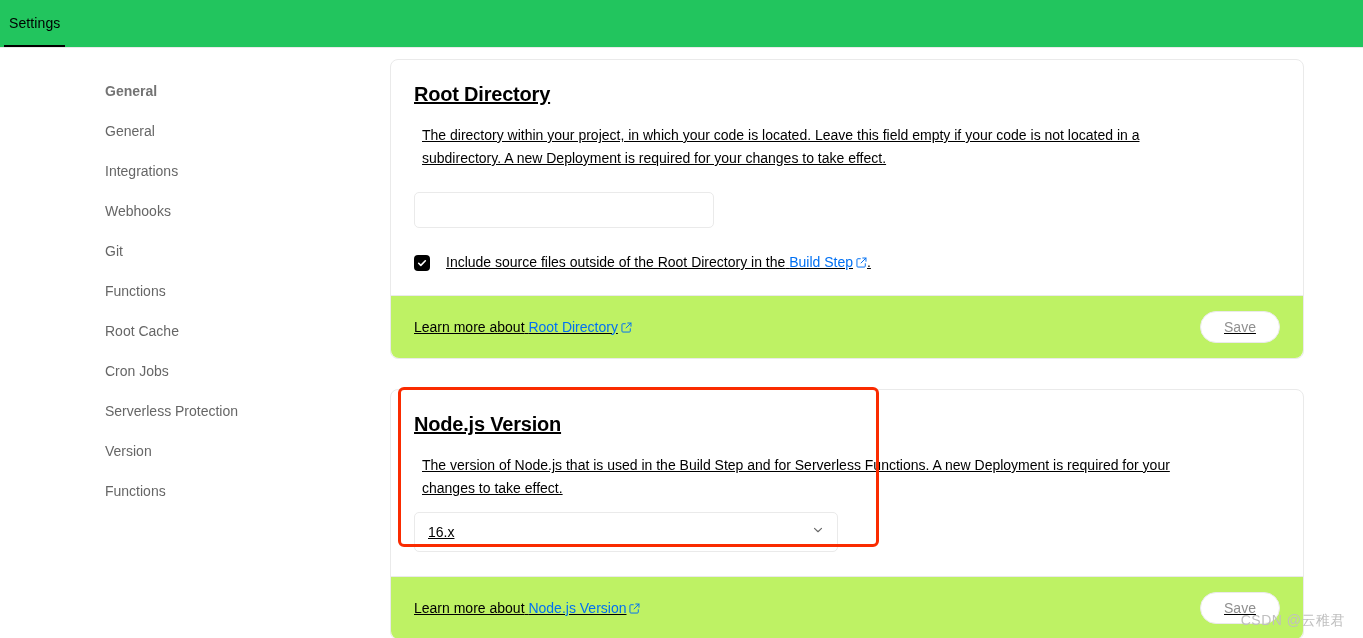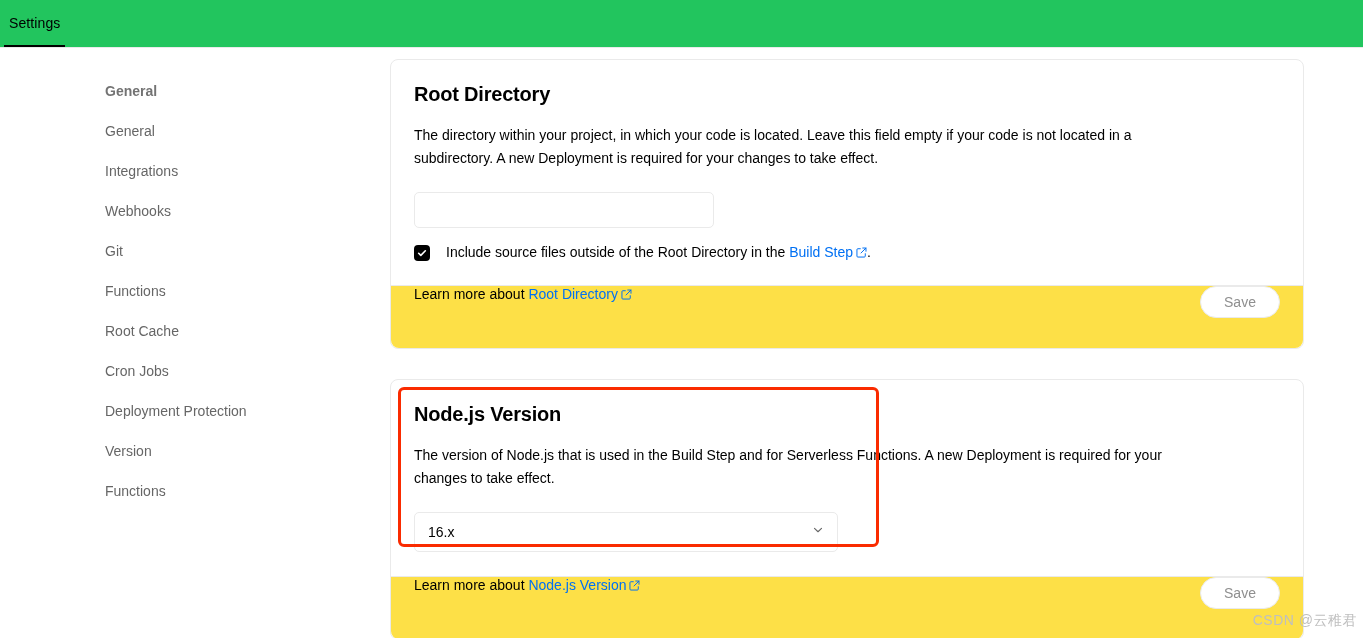--- a/index.html
+++ b/index.html
@@ -75,34 +75,35 @@
     padding-right: 59px;
   }
 
   
   .card {
     position: relative;
     background: #ffffff;
     border: 1px solid #eaeaea;
     border-radius: 8px;
     margin-bottom: 30px;
+    text-decoration: underline;
   }
   .card-body { padding: 23px 23px 24px 23px; }
   .card-title {
     font-size: 20px;
     font-weight: 700;
     color: #000000;
     margin: 0 0 18px 0;
     letter-spacing: -.2px;
   }
   .card-desc {
     font-size: 14px;
     line-height: 23px;
     color: #000000;
-    margin: 0;
+    margin: 8px;
     max-width: 800px;
   }
 
   .text-input {
     display: block;
     margin-top: 22px;
     width: 300px;
     height: 36px;
     border: 1px solid #eaeaea;
     border-radius: 5px;
@@ -110,21 +111,21 @@
     font-size: 14px;
     font-family: "Liberation Sans", sans-serif;
     color: #000000;
     padding: 0 11px;
     outline: none;
   }
 
   .check-row {
     display: flex;
     align-items: center;
-    margin-top: 16px;
+    margin-top: 26px;
     font-size: 14px;
     color: #000000;
   }
   .checkbox {
     width: 16px; height: 16px;
     flex: 0 0 16px;
     border-radius: 4px;
     background: #000000;
     display: flex;
     align-items: center;
@@ -140,24 +141,25 @@
     cursor: pointer;
   }
   .ext-icon {
     display: inline-block;
     vertical-align: -1px;
     margin-left: 3px;
   }
 
   .card-footer {
     border-top: 1px solid #eaeaea;
-    background: #fde047;
+    background: #bef264;
     border-radius: 0 0 8px 8px;
     height: 63px;
     display: flex;
+    align-items: center;
     justify-content: space-between;
     padding: 0 23px;
   }
   .footer-text {
     font-size: 14px;
     color: #000000;
   }
   .save-btn {
     height: 32px;
     min-width: 80px;
@@ -167,21 +169,21 @@
     background: #ffffff;
     color: #8f8f8f;
     font-size: 14px;
     font-family: "Liberation Sans", sans-serif;
     cursor: default;
   }
 
   
   .select-wrap {
     position: relative;
-    margin-top: 22px;
+    margin-top: 12px;
     width: 424px;
     height: 40px;
   }
   .select-box {
     width: 100%;
     height: 100%;
     border: 1px solid #eaeaea;
     border-radius: 5px;
     background: #ffffff;
     font-size: 14px;
@@ -204,21 +206,21 @@
     position: absolute;
     border: 3px solid #fa2b00;
     border-radius: 6px;
     pointer-events: none;
     z-index: 50;
   }
 
   
   .watermark {
     position: absolute;
-    right: 6px;
+    right: 18px;
     bottom: 8px;
     font-size: 14px;
     color: #bfbfbf;
     letter-spacing: .5px;
     z-index: 60;
     font-family: "Liberation Sans", sans-serif;
     white-space: nowrap;
   }
 </style>
 </head>
@@ -252,21 +254,21 @@
     <div class="nav-item">
       <span>Functions</span>
     </div>
     <div class="nav-item">
       <span>Root Cache</span>
     </div>
     <div class="nav-item">
       <span>Cron Jobs</span>
     </div>
     <div class="nav-item">
-      <span>Deployment Protection</span>
+      <span>Serverless Protection</span>
     </div>
     <div class="nav-item">
       <span>Version</span>
     </div>
     <div class="nav-item">
       <span>Functions</span>
     </div>
   </nav>
 
   <main class="content">

